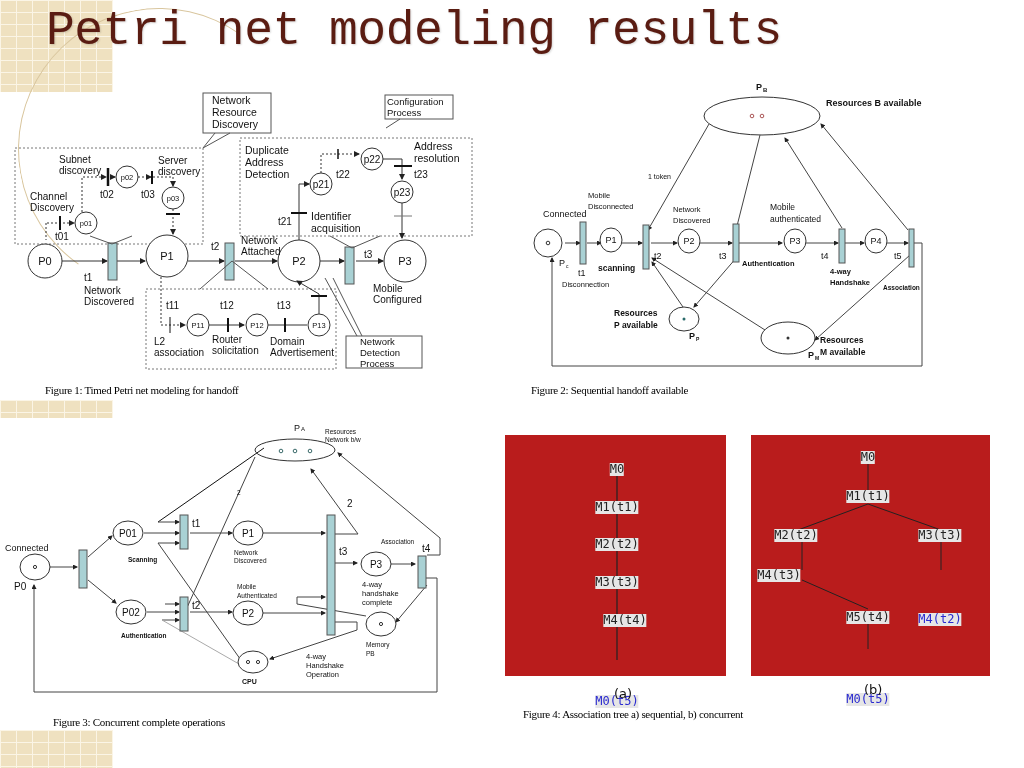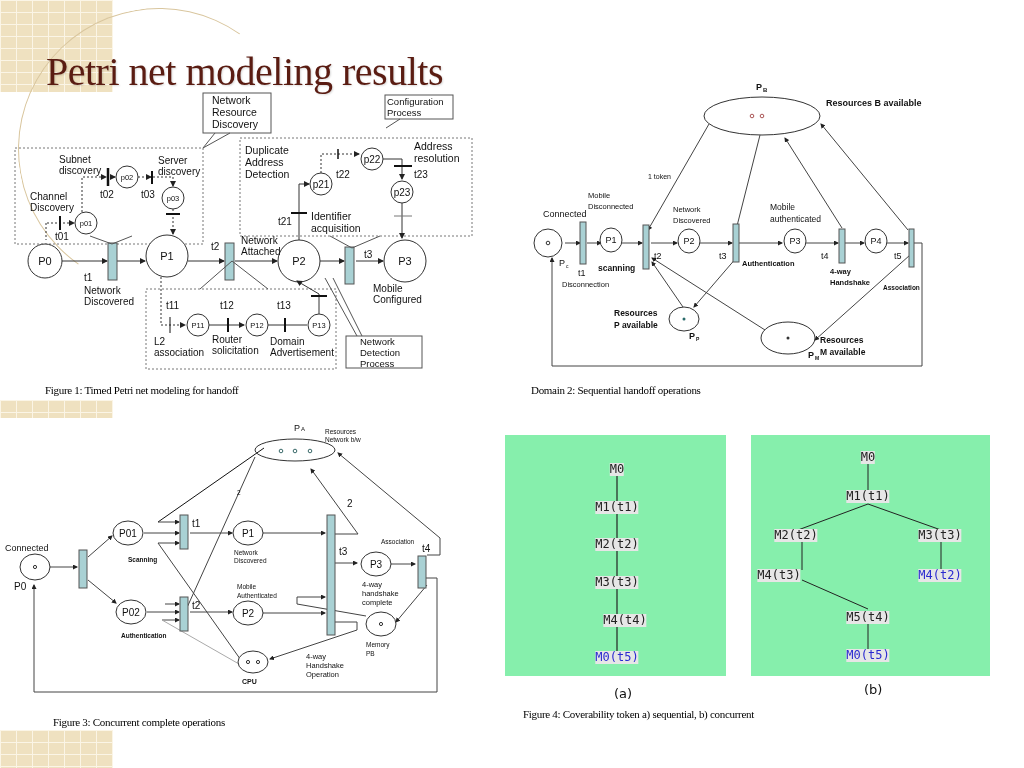--- a/index.html
+++ b/index.html
@@ -4,27 +4,27 @@
 <style>
   html, body { margin:0; padding:0; }
   body { width:1024px; height:768px; position:relative; overflow:hidden; background:#ffffff; font-family:"Liberation Sans", sans-serif; }
   .deco { position:absolute; left:0; background-color:#efe1c0;
     background-image: linear-gradient(#fbf5e6 1px, transparent 1px), linear-gradient(90deg, #fbf5e6 1px, transparent 1px);
     background-size: 16px 12px; }
   .deco-top { top:0; width:113px; height:92px; }
   .deco-mid { top:400px; width:113px; height:18px; }
   .deco-bot { top:730px; width:113px; height:38px; }
   .deco-arc { position:absolute; left:18px; top:8px; width:280px; height:280px; border-radius:50%; border:1.5px solid #d9c69e; border-right-color:transparent; border-bottom-color:transparent; transform:rotate(-10deg); }
-  .title { position:absolute; left:46px; top:4px; font-family:Liberation Serif, serif; font-size:40px; color:#5a1c12; letter-spacing:-0.5px; text-shadow:1px 1px 2px rgba(0,0,0,0.15);margin-top:44px; }
+  .title { position:absolute; left:46px; top:4px; font-family:Liberation Mono, monospace; font-size:48px; color:#5a1c12; letter-spacing:-0.5px; text-shadow:1px 1px 2px rgba(0,0,0,0.15); }
   .caption { position:absolute; font-family:Liberation Serif, serif; font-size:11px; color:#000000; white-space:nowrap; letter-spacing:-0.3px; }
   svg { position:absolute; overflow:visible; }
   svg text { font-family:"Liberation Sans", sans-serif; fill:#111; }
-  .tree-box { position:absolute; background:#86efac; }
+  .tree-box { position:absolute; background:#b91c1c; }
   .tree-label { position:absolute; font-family:"DejaVu Sans Mono", monospace; font-size:12px; color:#222; transform:translateX(-50%); white-space:nowrap; background:#e6e6e6; line-height:13px; }
-  .tree-label.leaf { color:#2a2ad0; }
+  .tree-label.leaf { color:#2a2ad0;margin-top:44px; }
   .subcap { position:absolute; font-family:"DejaVu Sans", sans-serif; font-size:13px; color:#111; }
 </style>
 </head>
 <body>
 
 <div class="deco deco-top"></div>
 <div class="deco-arc"></div>
 <div class="deco deco-mid"></div>
 <div class="deco deco-bot"></div>
 
@@ -301,21 +301,21 @@
   <text x="562" y="287" font-size="7.5">Disconnection</text>
   <text x="742" y="266" font-size="7.5" font-weight="bold">Authentication</text>
   <text x="830" y="274" font-size="7.5" font-weight="bold">4-way</text>
   <text x="830" y="285" font-size="7.5" font-weight="bold">Handshake</text>
   <text x="883" y="290" font-size="6.5" font-weight="bold">Association</text>
   <text x="614" y="316" font-size="8.5" font-weight="bold">Resources</text>
   <text x="614" y="328" font-size="8.5" font-weight="bold">P available</text>
   <text x="820" y="343" font-size="8.5" font-weight="bold">Resources</text>
   <text x="820" y="355" font-size="8.5" font-weight="bold">M available</text>
 </svg>
-<div class="caption" style="left:531px;top:384px">Domain 2: Sequential  handoff operations</div>
+<div class="caption" style="left:531px;top:384px">Figure 2: Sequential  handoff available</div>
 
 <svg width="445" height="285" style="left:0;top:420px" viewBox="0 420 445 285">
   <defs>
     <marker id="ar3" markerWidth="5" markerHeight="5" refX="4" refY="2.5" orient="auto">
         <path d="M0,0 L5,2.5 L0,5 z" fill="#222"></path>
       </marker>
   </defs>
   <g>
     <ellipse cx="295" cy="450" rx="40" ry="11" fill="#fff" stroke="#333"></ellipse>
     <circle cx="281" cy="451" r="1.8" fill="none" stroke="#3a6a6a"></circle>
@@ -447,13 +447,13 @@
   <div class="tree-label" style="left:117px;top:55px">M1(t1)</div>
   <div class="tree-label" style="left:45px;top:94px">M2(t2)</div>
   <div class="tree-label" style="left:189px;top:94px">M3(t3)</div>
   <div class="tree-label" style="left:28px;top:134px">M4(t3)</div>
   <div class="tree-label leaf" style="left:189px;top:134px">M4(t2)</div>
   <div class="tree-label" style="left:117px;top:176px">M5(t4)</div>
   <div class="tree-label leaf" style="left:117px;top:214px">M0(t5)</div>
 </div>
 <div class="subcap" style="left:864px;top:682px">(b)</div>
 
-<div class="caption" style="left:523px;top:708px">Figure 4: Coverability token a) sequential, b) concurrent</div>
+<div class="caption" style="left:523px;top:708px">Figure 4: Association tree a) sequential, b) concurrent</div>
 
 </body></html>

